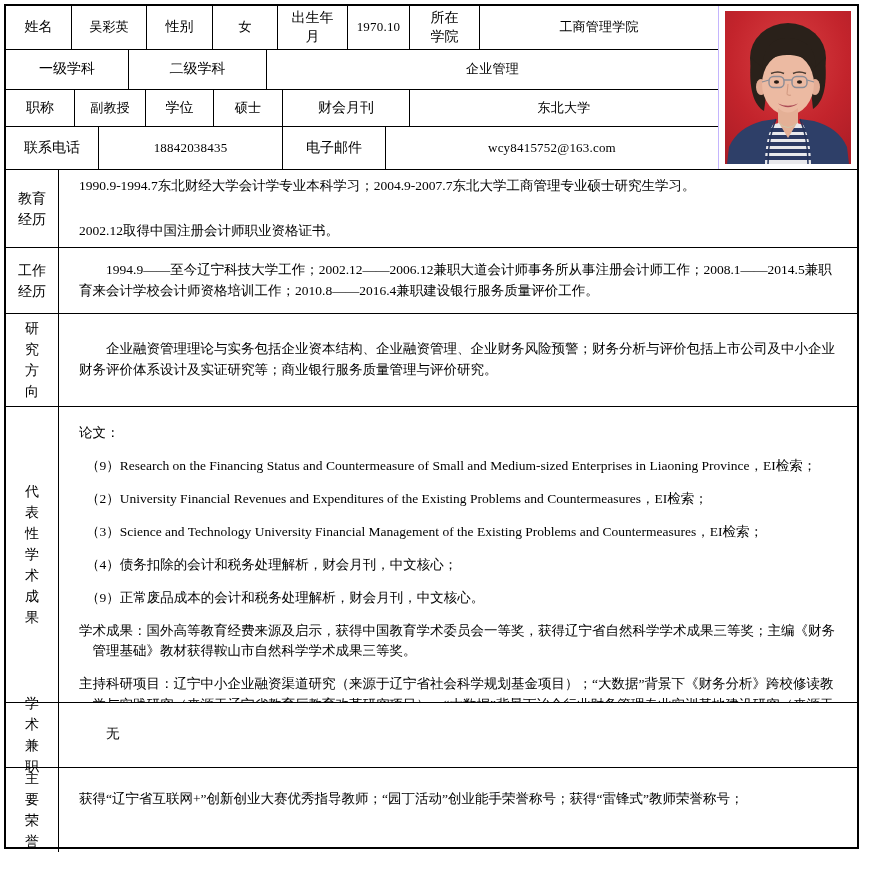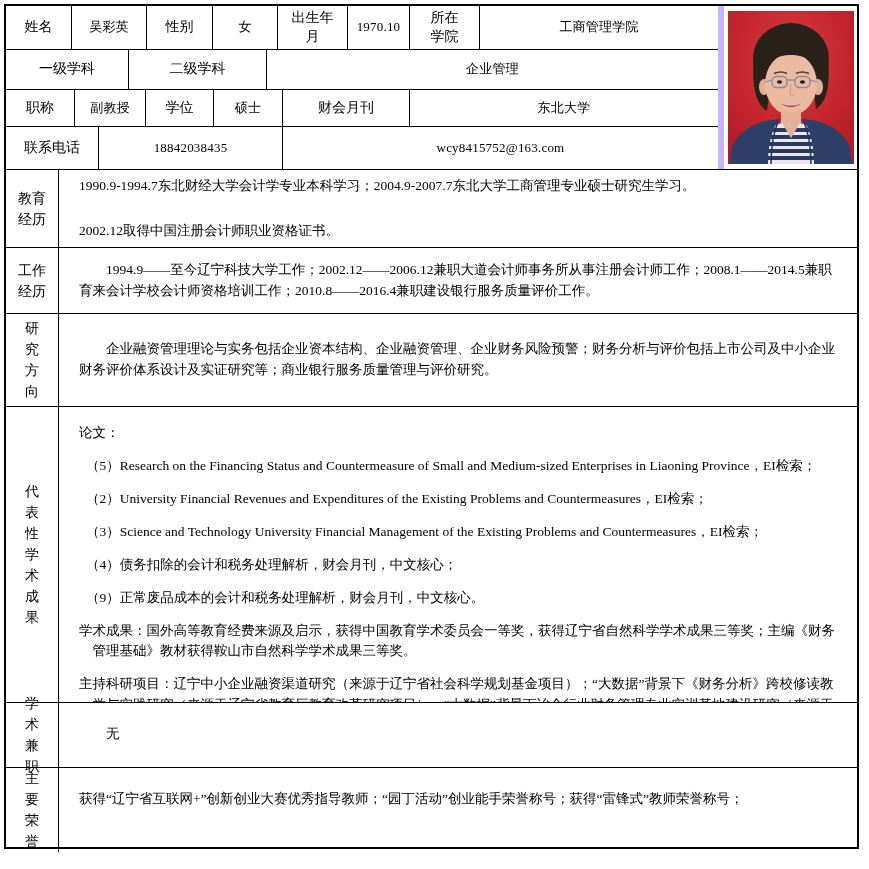--- a/index.html
+++ b/index.html
@@ -2,21 +2,21 @@
 <html><head>
 <meta charset="utf-8">
 <style>
   html,body{margin:0;padding:0;background:#fff;}
   .sheet{position:relative;width:869px;height:869px;background:#fff;overflow:hidden;
          font-family:"Liberation Serif","DejaVu Serif",serif;color:#000;}
   .table{position:absolute;left:4px;top:4px;width:855px;height:845px;
          border:2px solid #000;box-sizing:border-box;display:flex;flex-direction:column;background:#fff;}
   
   .top{display:flex;height:163px;border-bottom:1px solid #000;flex:0 0 auto;}
-  .top-left{width:712px;border-right:6px solid #c4b5fd;display:flex;flex-direction:column;box-sizing:content-box;}
+  .top-left{width:712px;border-right:1px solid #c4b5fd;display:flex;flex-direction:column;box-sizing:content-box;}
   .r{display:flex;border-bottom:1px solid #000;flex:0 0 auto;}
   .r:last-child{border-bottom:none;flex:1 1 auto;}
   .c{border-right:1px solid #000;box-sizing:border-box;display:flex;align-items:center;justify-content:center;
      text-align:center;font-size:14px;line-height:1.3;white-space:pre-line;padding:1px 2px;overflow:hidden;}
   .c:last-child{border-right:none;flex:1 1 auto;}
   .val{font-size:13px;letter-spacing:0.2px;}
   .photo-cell{flex:1 1 auto;display:flex;align-items:center;justify-content:center;background:#fff;}
   
   .sec{display:flex;border-bottom:1px solid #000;flex:0 0 auto;}
   .sec.last{border-bottom:none;flex:1 1 auto;}
@@ -63,20 +63,21 @@
           <div class="c val" style="width:71px">副教授</div>
           <div class="c" style="width:68px">学位</div>
           <div class="c val" style="width:69px">硕士</div>
           <div class="c" style="width:127px">财会月刊</div>
           <div class="c val">东北大学</div>
         </div>
 
         <div class="r">
           <div class="c" style="width:93px">联系电话</div>
           <div class="c val" style="width:184px">18842038435</div>
+          <div class="c" style="width:103px">电子邮件</div>
           <div class="c val">wcy8415752@163.com</div>
         </div>
 
       </div>
 
       <div class="photo-cell">
         <svg width="126" height="153" viewBox="0 0 126 153">
           <defs>
             <radialGradient id="redbg" cx="50%" cy="32%" r="85%">
               <stop offset="0%" stop-color="#d93f42"></stop>
@@ -169,21 +170,21 @@
     <div class="sec" style="height:295px">
       <div class="sec-label">代
 表
 性
 学
 术
 成
 果</div>
       <div class="sec-body">
         <p class="para">论文：</p>
-        <p class="para ach-item">（5）Research on the Financing Status and Countermeasure of Small and Medium-sized Enterprises in Liaoning Province，EI检索；</p>
+        <p class="para ach-item">（9）Research on the Financing Status and Countermeasure of Small and Medium-sized Enterprises in Liaoning Province，EI检索；</p>
         <p class="para ach-item">（2）University Financial Revenues and Expenditures of the Existing Problems and Countermeasures，EI检索；</p>
         <p class="para ach-item">（3）Science and Technology University Financial Management of the Existing Problems and Countermeasures，EI检索；</p>
         <p class="para ach-item">（4）债务扣除的会计和税务处理解析，财会月刊，中文核心；</p>
         <p class="para ach-item">（9）正常废品成本的会计和税务处理解析，财会月刊，中文核心。</p>
         <p class="para hang">学术成果：国外高等教育经费来源及启示，获得中国教育学术委员会一等奖，获得辽宁省自然科学学术成果三等奖；主编《财务管理基础》教材获得鞍山市自然科学学术成果三等奖。</p>
         <p class="para hang">主持科研项目：辽宁中小企业融资渠道研究（来源于辽宁省社会科学规划基金项目）；“大数据”背景下《财务分析》跨校修读教学与实践研究（来源于辽宁省教育厅教育改革研究项目）；“大数据”背景下冶金行业财务管理专业实训基地建设研究（来源于教育部育人项目）；虚拟现实技术在财务分析教学中的应用（来源于教育部育人项目）。</p>
       </div>
     </div>
 
     <div class="sec" style="height:64px">

